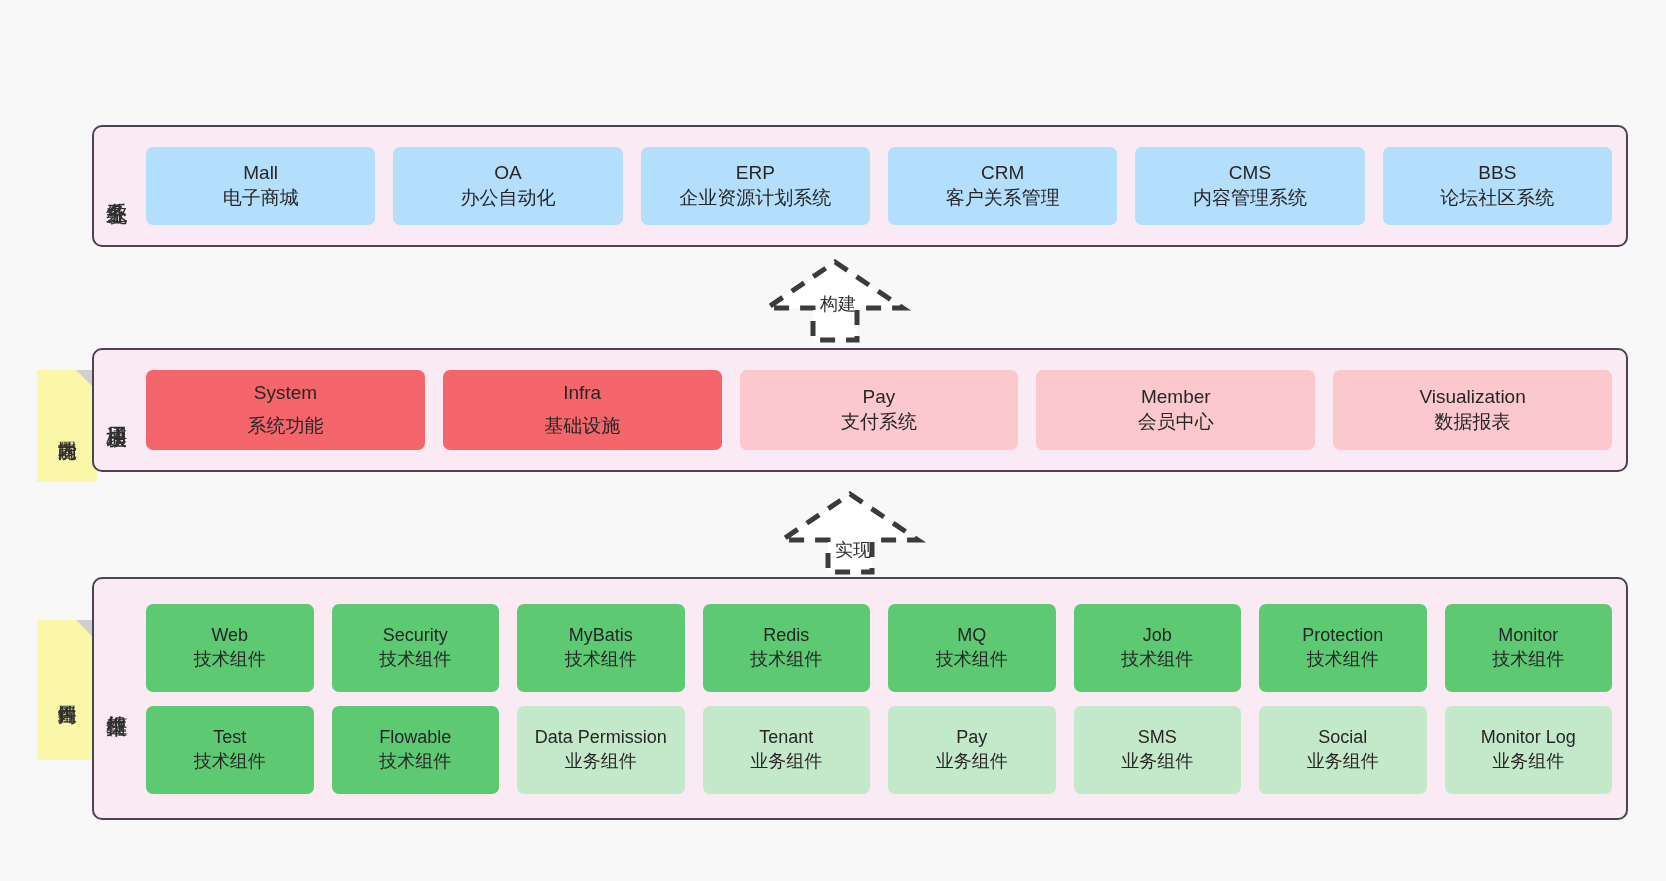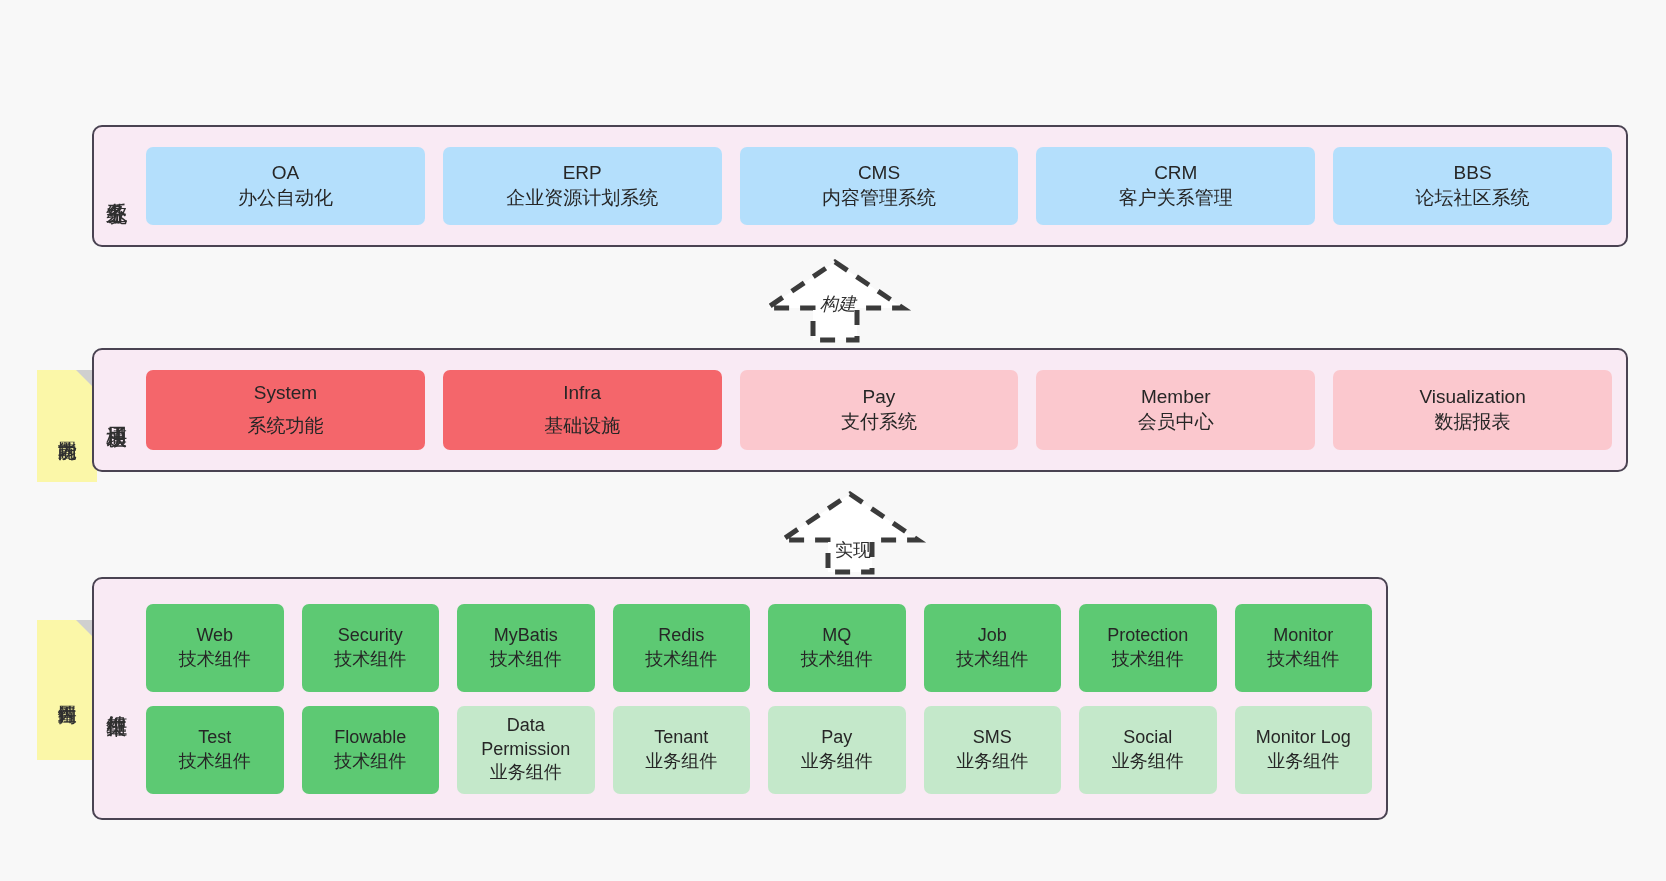--- a/index.html
+++ b/index.html
@@ -75,21 +75,21 @@
   .c-green     {background:#5dc973;}
   .c-greenlight{background:#c4e8ca;}
 
   
   #layer-business {left:92px;  top:125px; width:1536px; height:122px;}
   #layer-business .row{height:78px;}
 
   #layer-common   {left:92px;  top:348px; width:1536px; height:124px;}
   #layer-common .row{height:80px;}
 
-  #layer-framework{left:92px;  top:577px; width:1296px; height:243px;}
+  #layer-framework{left:92px;  top:577px; width:1536px; height:243px;}
   #layer-framework .row{height:88px;}
   #layer-framework .cell{font-size:18px;}
 
   
   .note{
     position:absolute;
     width:60px;
     background:#fbf7a8;
     display:flex;
     align-items:center;
@@ -117,49 +117,53 @@
   .arrow{position:absolute;}
   .arrow svg{display:block;overflow:visible;}
   .arrow-label{
     position:absolute;
     font-size:18px;
     color:#2f2f2f;
     white-space:nowrap;
     user-select:none;
     background:transparent;
   }
-  #arrow-build {left:760px; top:258px; width:150px; height:86px;font-style:italic;}
+  #arrow-build {left:760px; top:258px; width:150px; height:86px;}
   #arrow-build .arrow-label{left:60px; top:34px;}
   #arrow-impl  {left:775px; top:490px; width:150px; height:86px;}
   #arrow-impl  .arrow-label{left:60px; top:48px;}
 </style>
 </head>
 <body>
 
 <div id="canvas">
 
   <div class="layer" id="layer-business">
     <div class="layer-title">业务系统</div>
     <div class="layer-body">
         <div class="row">
           <div class="cell c-blue">
+            <span class="ln">Mall</span>
+            <span class="ln">电子商城</span>
+          </div>
+          <div class="cell c-blue">
             <span class="ln">OA</span>
             <span class="ln">办公自动化</span>
           </div>
           <div class="cell c-blue">
             <span class="ln">ERP</span>
             <span class="ln">企业资源计划系统</span>
           </div>
           <div class="cell c-blue">
+            <span class="ln">CRM</span>
+            <span class="ln">客户关系管理</span>
+          </div>
+          <div class="cell c-blue">
             <span class="ln">CMS</span>
             <span class="ln">内容管理系统</span>
-          </div>
-          <div class="cell c-blue">
-            <span class="ln">CRM</span>
-            <span class="ln">客户关系管理</span>
           </div>
           <div class="cell c-blue">
             <span class="ln">BBS</span>
             <span class="ln">论坛社区系统</span>
           </div>
         </div>
       </div>
   </div>
 
   <div class="arrow" id="arrow-build">

